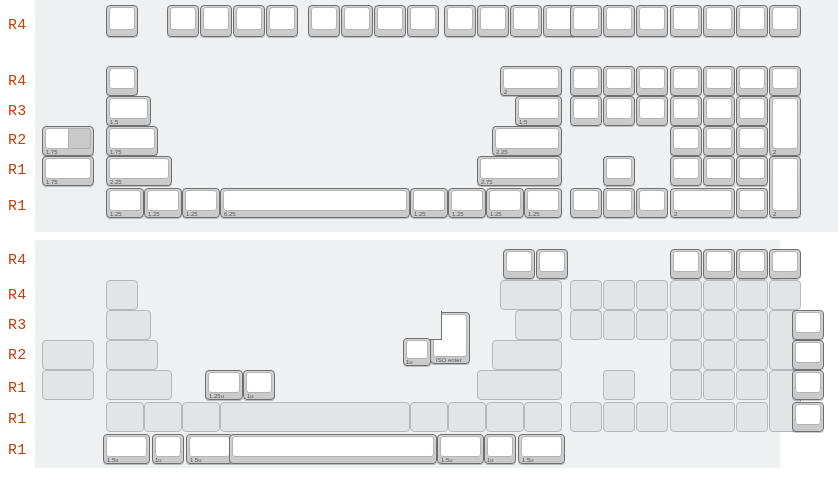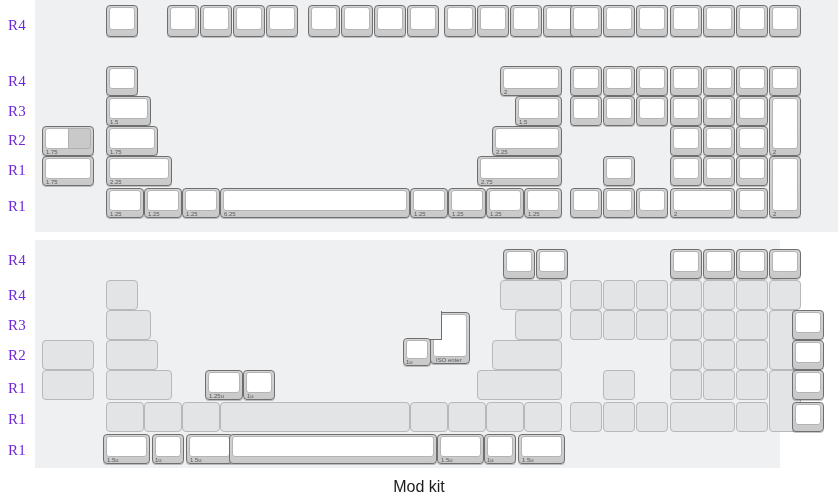--- a/index.html
+++ b/index.html
@@ -1,22 +1,22 @@
 <!DOCTYPE html>
 <html><head>
 <meta charset="utf-8">
 <style>
   html,body{margin:0;padding:0;background:#ffffff;}
   body{font-family:"Liberation Sans", sans-serif;}
   #page{position:relative;width:838px;height:500px;overflow:hidden;background:#ffffff;}
 
   .panel{position:absolute;background:#eef0f2;}
 
-  .rowlabel{position:absolute;color:#6d28d9;font-size:15px;line-height:1;
-            font-family:Liberation Serif, serif;letter-spacing:.2px;}
+  .rowlabel{position:absolute;color:#c2410c;font-size:15px;line-height:1;
+            font-family:Liberation Mono, monospace;letter-spacing:.2px;}
 
   
   .key{position:absolute;box-sizing:border-box;border-radius:4px;}
   .key .outer{position:absolute;inset:0;border-radius:4px;
               border:1px solid #8d8d8d;background:#d9d9d9;
               box-shadow:0 1px 0 rgba(0,0,0,.22);}
   .key .inner{position:absolute;border-radius:3px;border:1px solid #9a9a9a;}
 
   
   .key.w .outer{background:linear-gradient(#d4d4d4,#c9c9c9);border-color:#6f6f6f;}
@@ -660,15 +660,14 @@
     <div class="outer"></div>
       <div class="inner"></div>
     <div class="cap" style="left:3px;">1u</div>
     </div>
   <div class="key w" style="left:518px;top:434px;width:47px;height:30px;">
     <div class="outer"></div>
       <div class="inner"></div>
     <div class="cap">1.5u</div>
     </div>
 
-  <div class="caption" style="left:0;top:478px;">Mod kit</div>
 
 </div>
 
 </body></html>

